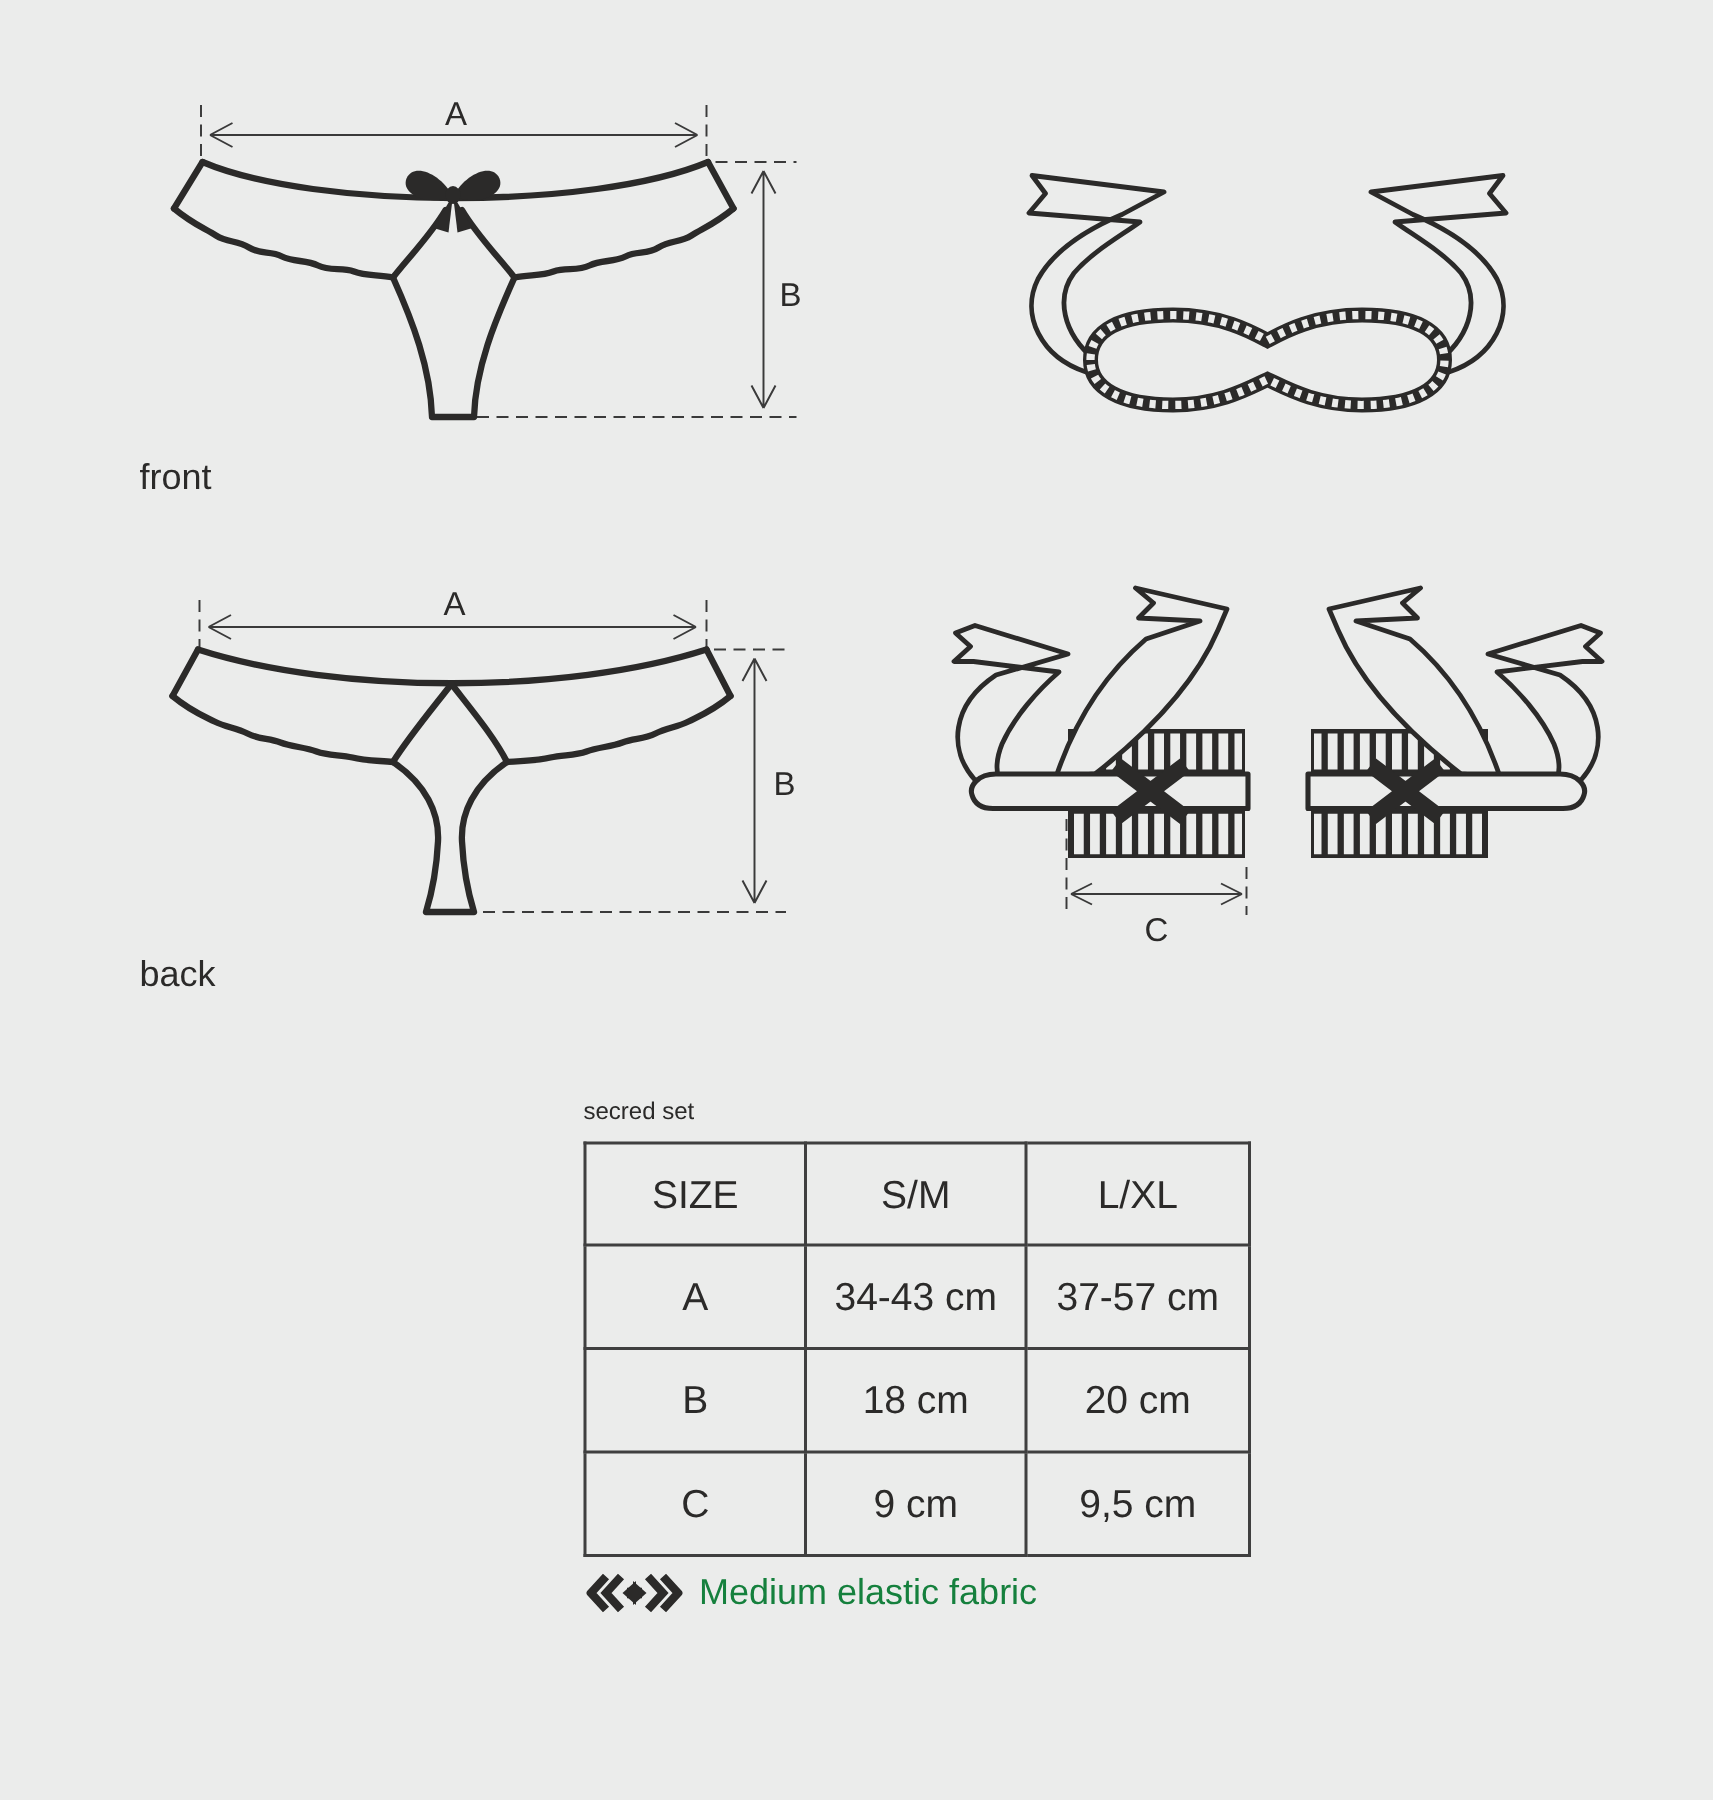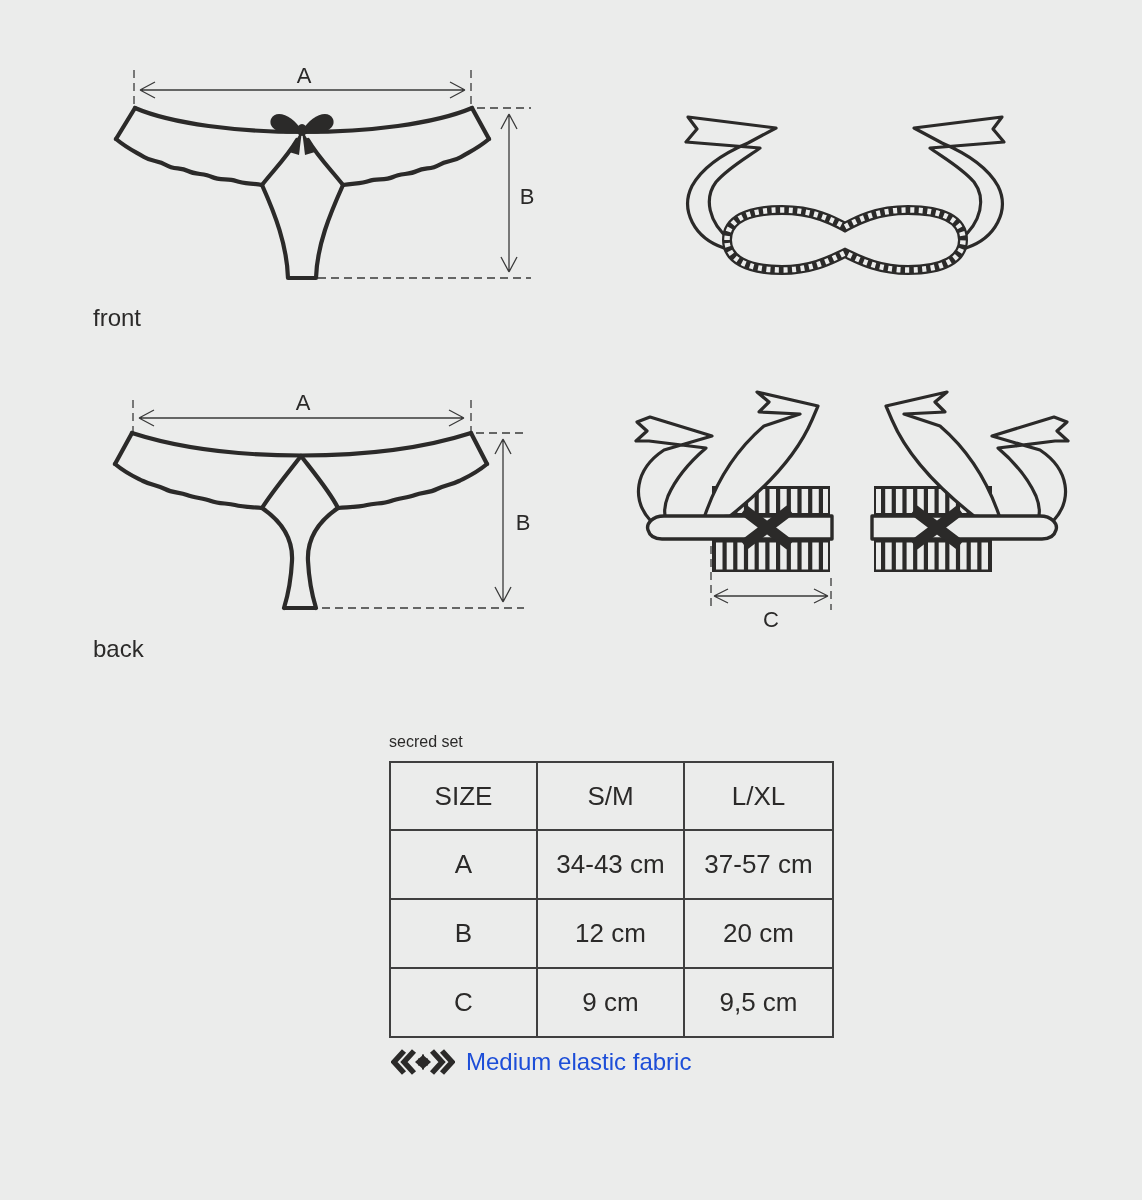--- a/index.html
+++ b/index.html
@@ -27,21 +27,21 @@
   
   .table-title{position:absolute;left:389px;top:733px;font-size:16px;color:#2b2a29;}
   table.size{position:absolute;left:389px;top:761px;border-collapse:collapse;table-layout:fixed;}
   table.size th,table.size td{border:2px solid #3f3f3f;font-weight:normal;
       font-size:26px;color:#2b2a29;text-align:center;vertical-align:middle;padding:12px;}
   .col-size{width:121px;} .col-sm{width:121px;border-radius:29px;} .col-lxl{width:123px;margin-top:44px;}
   tr.hrow{height:68px;} tr.drow{height:69px;}
 
   
   .note{position:absolute;left:391px;top:1048px;display:flex;align-items:center;gap:11px;height:28px;}
-  .note .txt{font-size:24px;color:#1d4ed8;line-height:28px;}
+  .note .txt{font-size:24px;color:#15803d;line-height:28px;}
   .ei{stroke:#2b2a29;fill:none;}
 </style>
 </head>
 <body>
 
 <div id="canvas">
 
   <svg class="art" viewBox="0 0 1142 1200">
 
     <g>
@@ -160,21 +160,21 @@
       <th class="col-sm">S/M</th>
       <th class="col-lxl">L/XL</th>
     </tr>
     <tr class="drow">
       <td>A</td>
       <td>34-43 cm</td>
       <td>37-57 cm</td>
     </tr>
     <tr class="drow">
       <td>B</td>
-      <td>12 cm</td>
+      <td>18 cm</td>
       <td>20 cm</td>
     </tr>
     <tr class="drow">
       <td>C</td>
       <td>9 cm</td>
       <td>9,5 cm</td>
     </tr>
   </tbody>
     </table>
 

